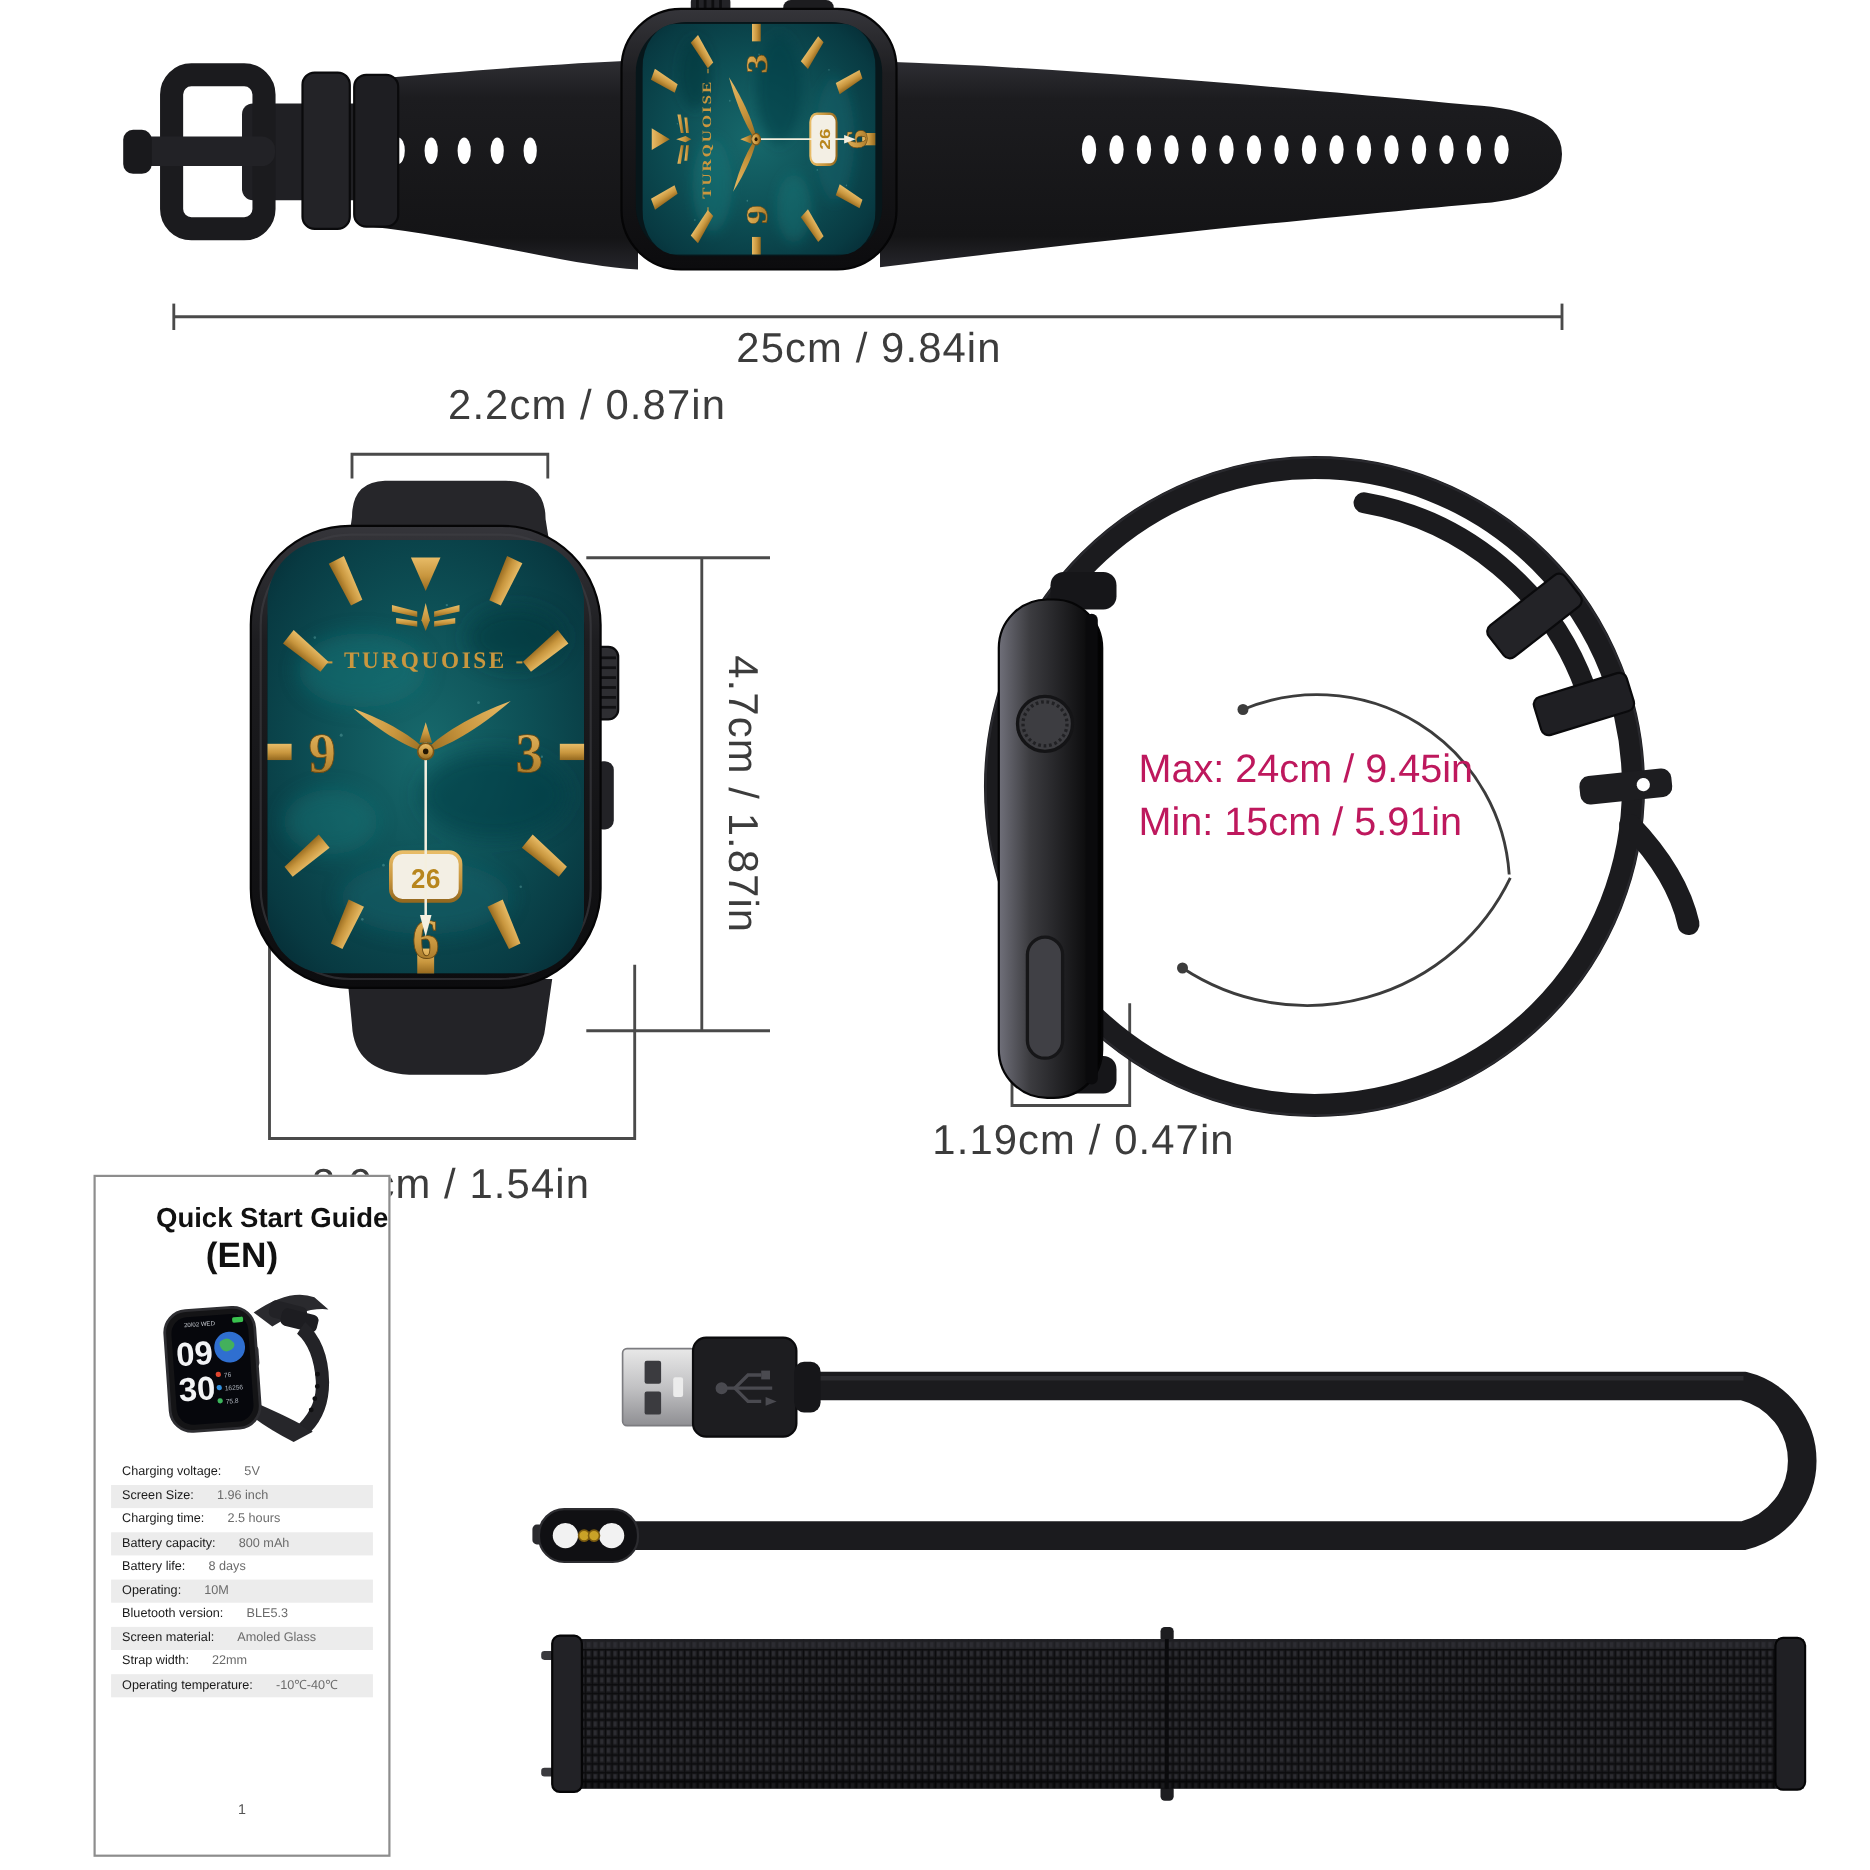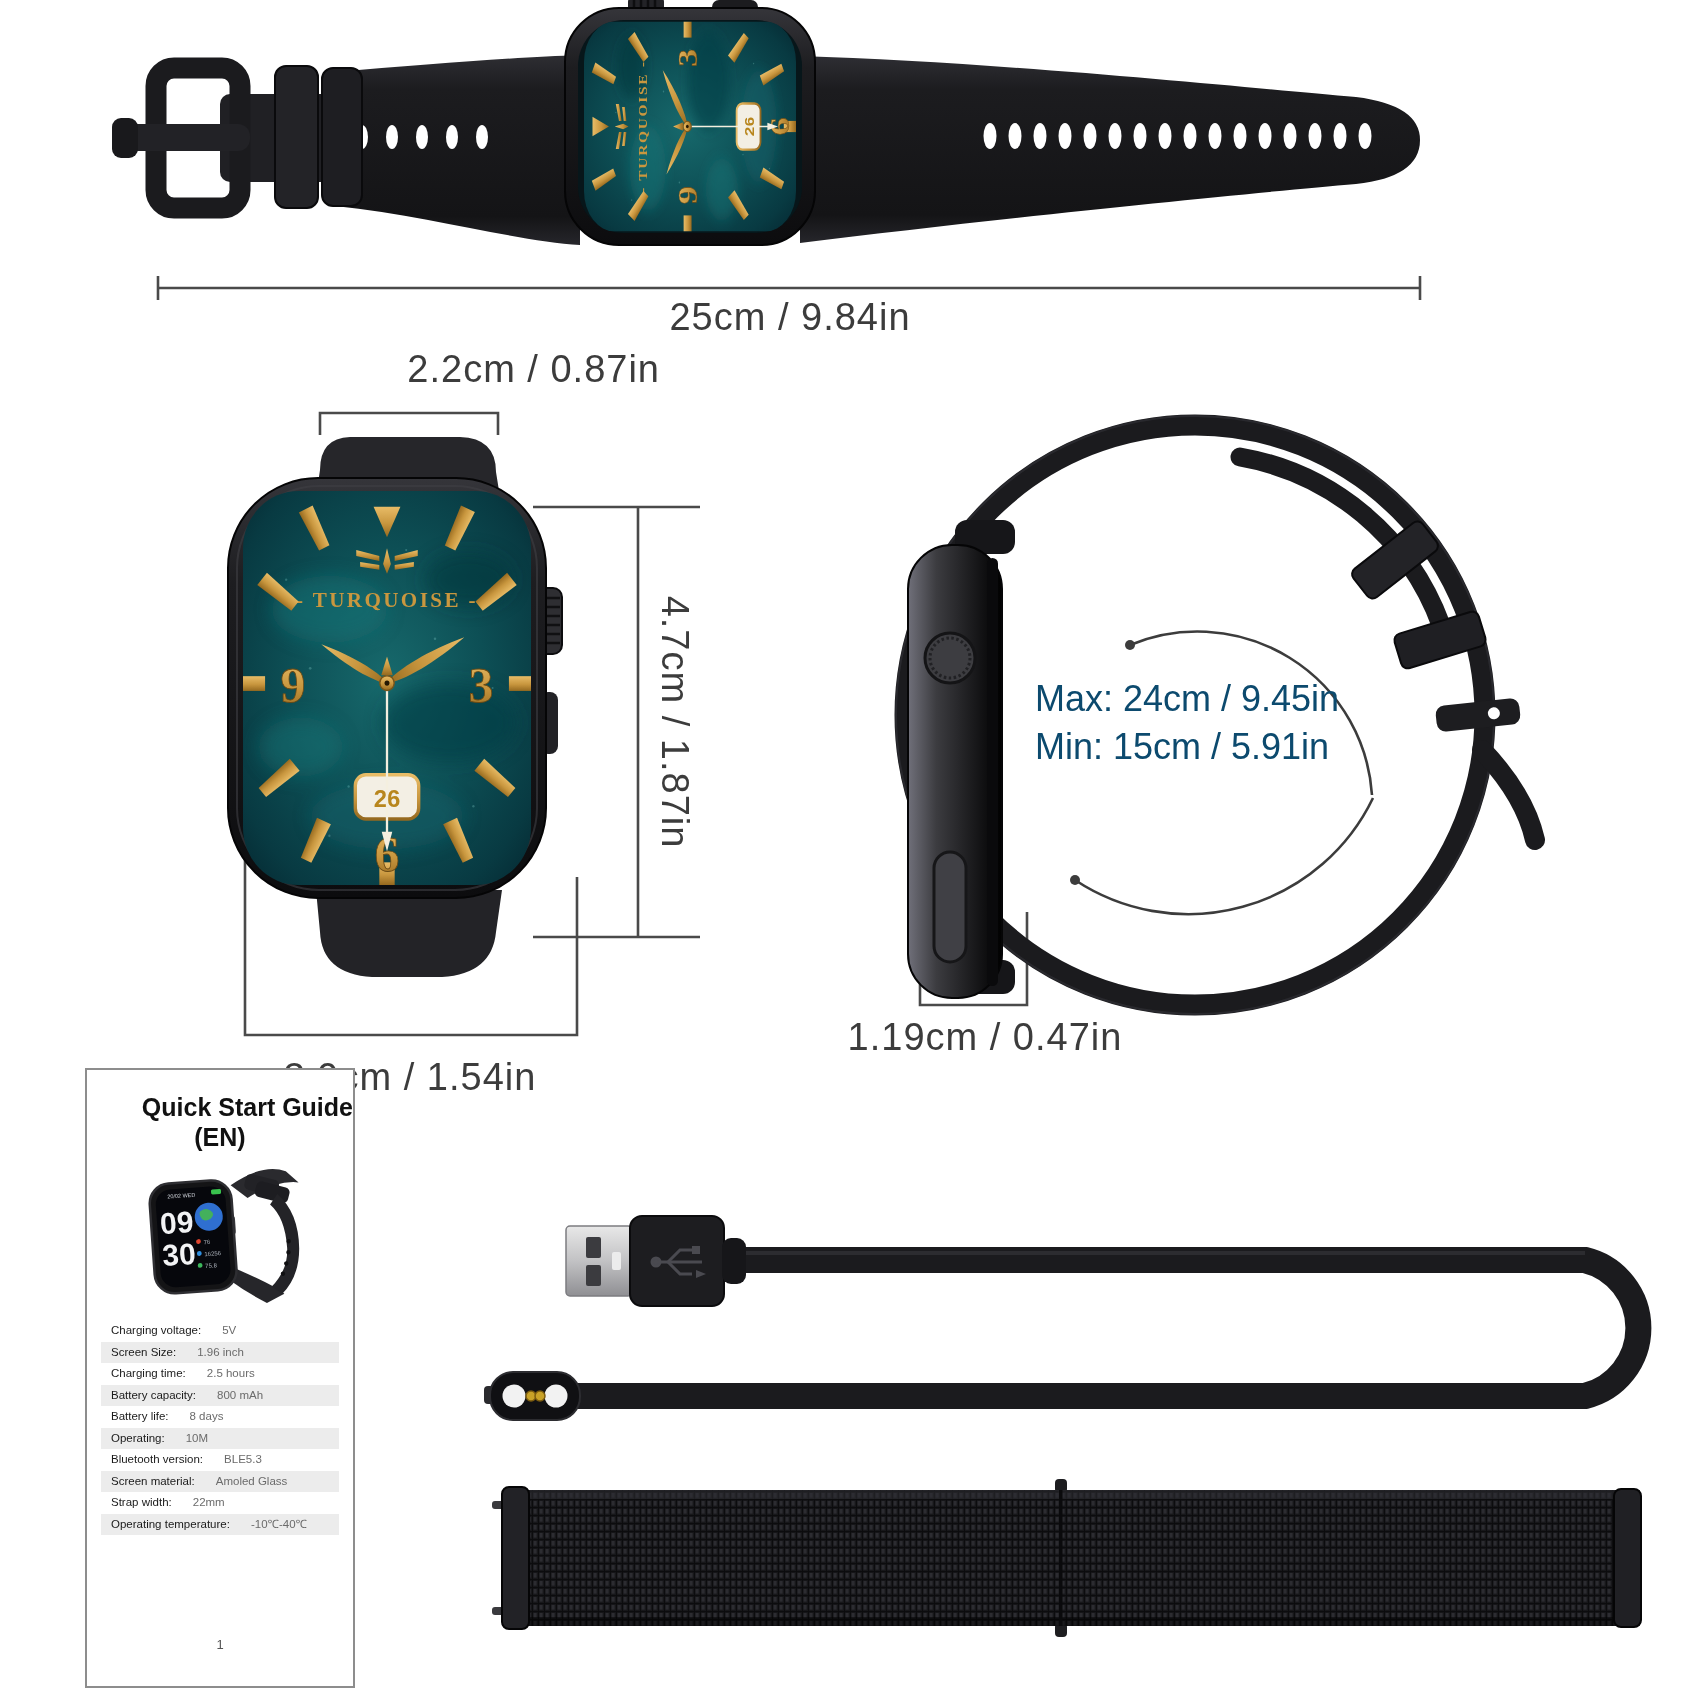--- a/index.html
+++ b/index.html
@@ -1,26 +1,26 @@
 <!DOCTYPE html>
 <html><head>
 <meta charset="utf-8">
 <style>
   html,body{margin:0;padding:0;background:#fff;}
   #canvas{position:relative;width:1700px;height:1700px;background:#fff;overflow:hidden;
           font-family:"Liberation Sans", sans-serif;color:#3a3a3a;}
   .abs{position:absolute;}
   .dim-label{font-size:38px;color:#3c3c3c;text-align:center;letter-spacing:1px;}
-  .dim-label-sm{font-size:36px;color:#0c4a6e;}
+  .dim-label-sm{font-size:36px;color:#be185d;}
   svg{display:block;}
   
   .guide-card{position:absolute;left:85px;top:1068px;width:270px;height:620px;
               border:2px solid #8d8d8d;background:#fff;box-sizing:border-box;}
   .guide-title{margin-top:22px;text-align:right;font-weight:bold;font-size:25px;color:#111;line-height:1.25;}
-  .guide-sub{text-align:center;font-weight:bold;font-size:25px;color:#111;}
+  .guide-sub{text-align:center;font-weight:bold;font-size:32px;color:#111;}
   .guide-watch{margin:6px auto 0;width:180px;height:152px;}
   .spec-list{margin-top:10px;}
   .spec-row{margin:0 14px;height:21.5px;line-height:21.5px;padding-left:10px;
             font-size:11.5px;white-space:nowrap;overflow:hidden;}
   .spec-row.shaded{background:#ececec;}
   .spec-label{font-weight:normal;color:#1a1a1a;}
   .spec-value{color:#6b6b6b;margin-left:21px;}
   .page-num{position:absolute;bottom:34px;left:0;width:100%;text-align:center;font-size:13px;color:#555;}
 </style>
 </head>

